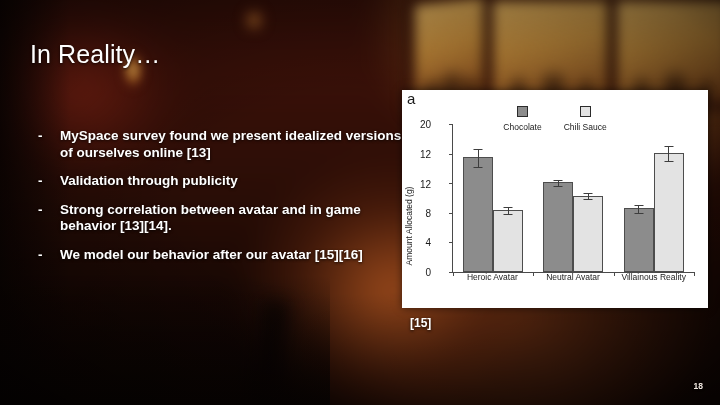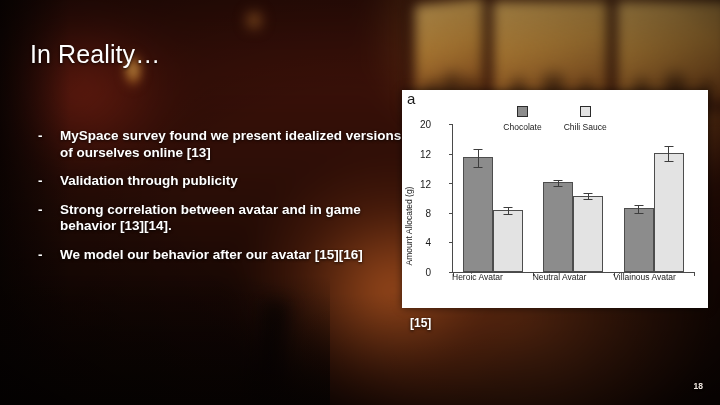--- a/index.html
+++ b/index.html
@@ -167,21 +167,21 @@
   }
   .errbar .cap{height:0;border-top:1.2px solid #3d3d3d;width:9px;}
   .errbar .stem{
     position:absolute;left:50%;transform:translateX(-50%);
     width:0;border-left:1.2px solid #3d3d3d;top:0;bottom:0;
   }
   .xcat{
     position:absolute;top:152px;left:0;right:0;
     display:flex;
   }
-  .xcat > div{flex:1;font-size:8.5px;color:#1a1a1a;}
+  .xcat > div{flex:1;text-align:center;font-size:8.5px;color:#1a1a1a;}
   .xtickmark{
     position:absolute;top:100%;width:0;height:4px;
     border-left:1.1px solid #4a4a4a;
   }
 </style>
 </head>
 <body>
 
 <div class="slide">
 
@@ -310,21 +310,21 @@
           <div class="ytick" style="top: 0px;">20</div>
           <div class="ytickmark" style="top: 0px;"></div>
           <div class="xtickmark" style="left: 0%;"></div>
           <div class="xtickmark" style="left: 33.3333%;"></div>
           <div class="xtickmark" style="left: 66.6667%;"></div>
           <div class="xtickmark" style="left: 100%;"></div>
         </div>
       <div class="xcat" id="xcat" style="left:50px;right:14px;">
           <div>Heroic Avatar</div>
           <div>Neutral Avatar</div>
-          <div>Villainous Avatar</div>
+          <div>Villainous Reality</div>
         </div>
     </div>
   </div>
 
   <div class="fig-cite">[15]</div>
 
   <div class="page-num">18</div>
 
 </div>
 

